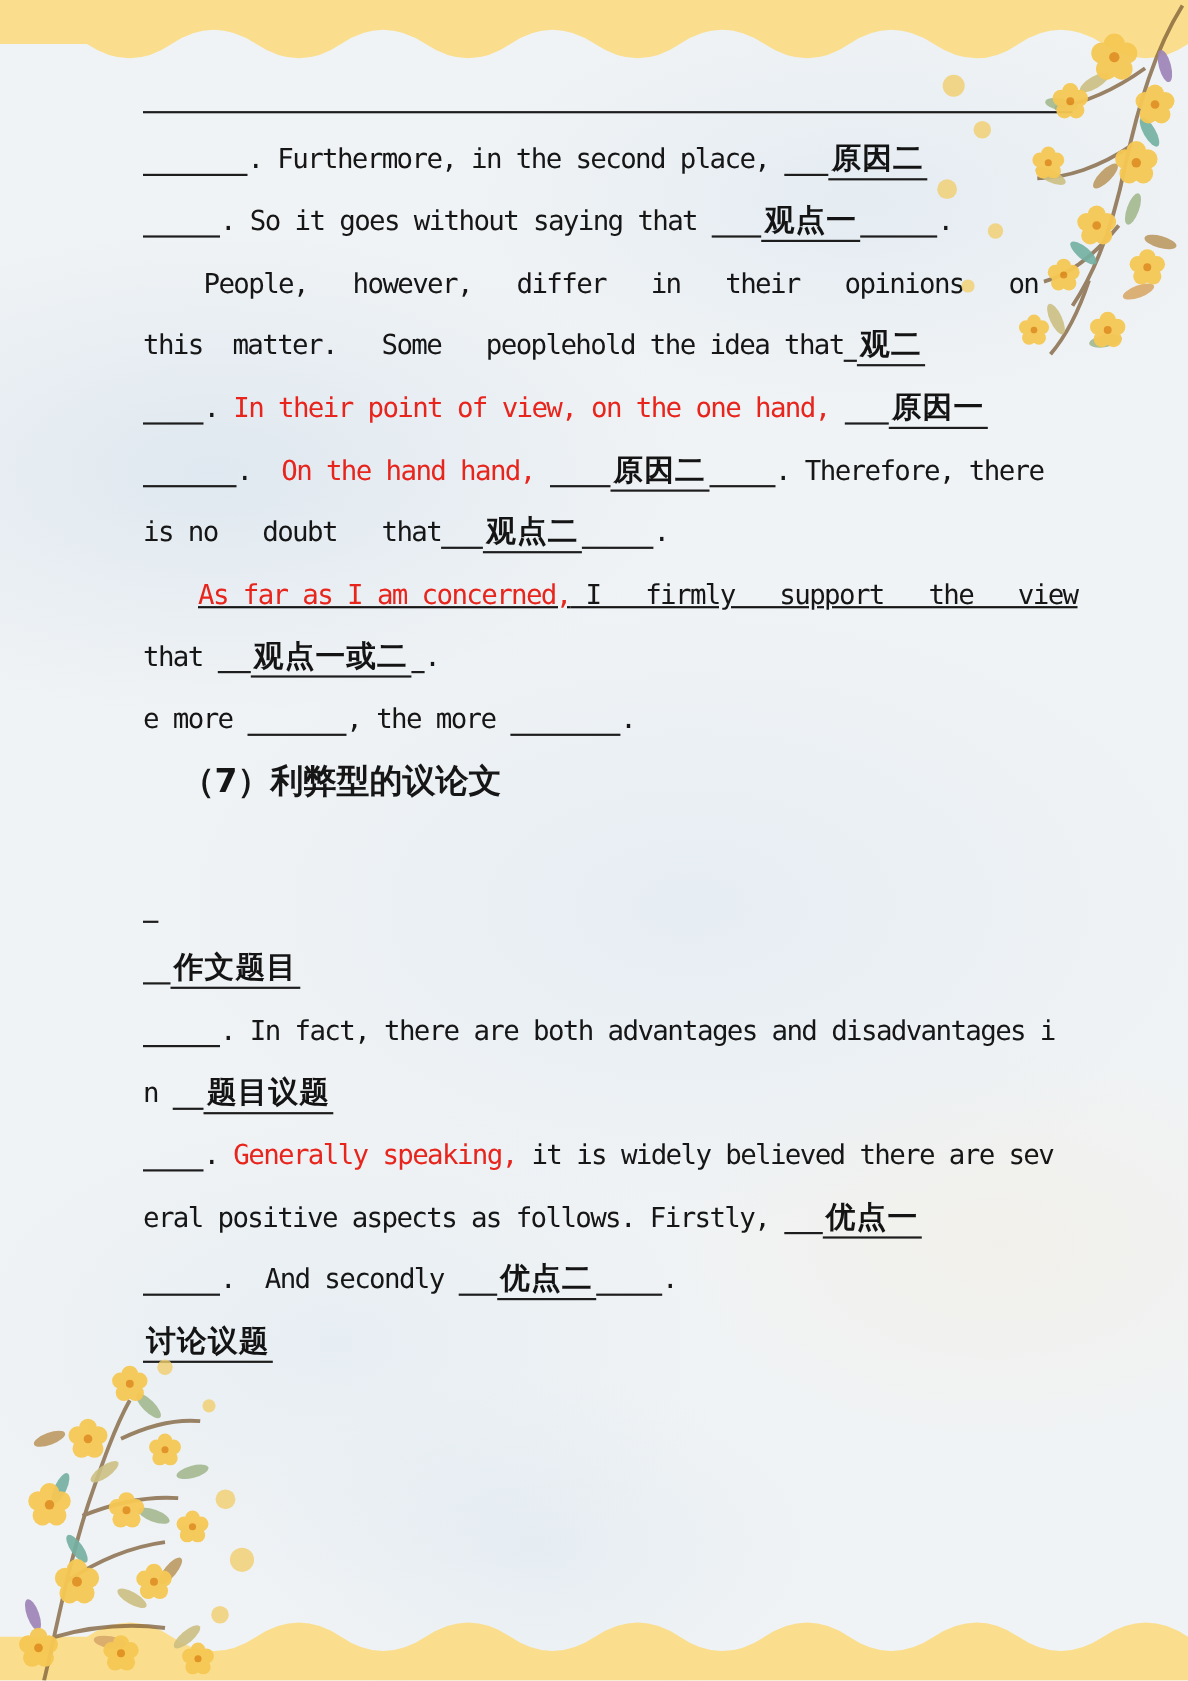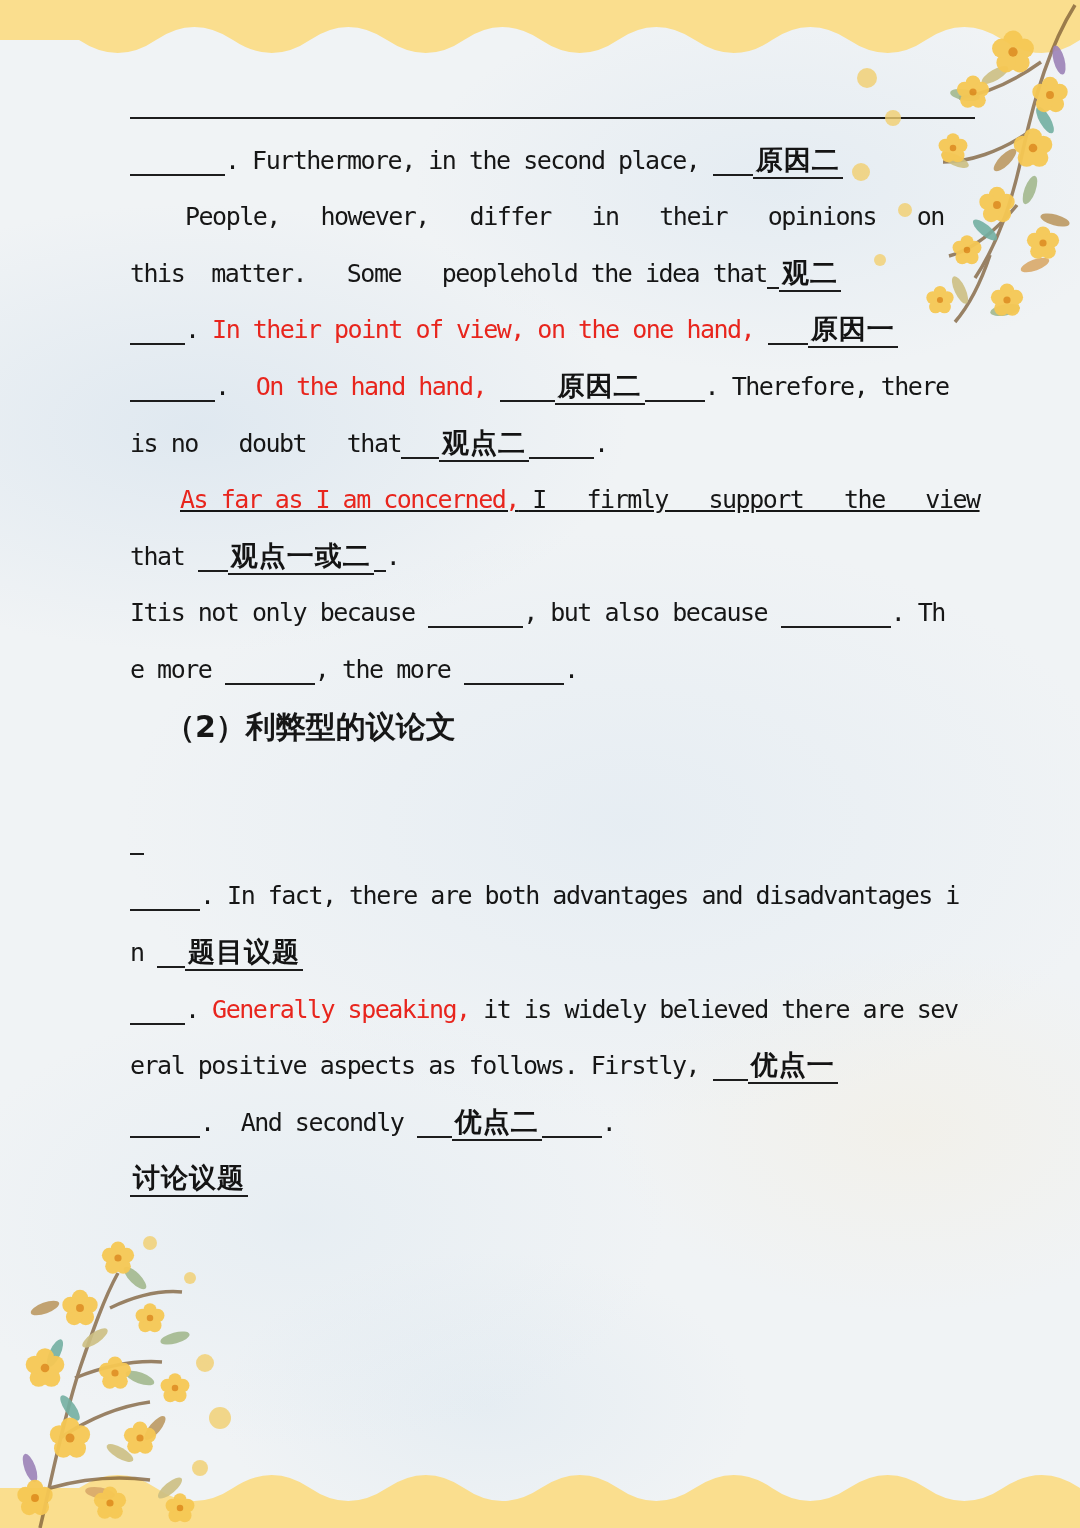--- a/index.html
+++ b/index.html
@@ -17,21 +17,21 @@
       radial-gradient(380px 220px at 45% 92%, rgba(206,223,236,.30), rgba(206,223,236,0) 70%);
     font-family:"DejaVu Sans Mono", monospace;
   }
   .border-svg{position:absolute;left:0;z-index:1;display:block;}
   .border-top{top:0;}
   .border-bottom{bottom:0;}
   .decor{position:absolute;z-index:3;}
   .decor-tr{top:0;right:0;}
   .decor-bl{left:0;bottom:0;}
   .content{
-    position:absolute;left:130px;top:76px;width:852px;z-index:2;
+    position:absolute;left:130px;top:60px;width:852px;z-index:2;
   }
   .line{
     height:56.6px;line-height:56.6px;
     font-size:25px;letter-spacing:-1.5px;
     color:#161616;white-space:pre;
   }
   .line.heading{
     font-family:"DejaVu Sans", sans-serif;
     font-size:30px;font-weight:bold;letter-spacing:0;color:#111;
   }
@@ -59,32 +59,33 @@
     <path fill="#fade8e" d="M0,0 H1080 V40 q-38,26 -77,0 t-77,0 t-77,0 t-77,0 t-77,0 t-77,0 t-77,0 t-77,0 t-77,0 t-77,0 t-77,0 t-77,0 t-77,0 L0,40 Z"></path>
   </svg>
 
   <svg class="border-svg border-bottom" width="1080" height="70" viewBox="0 0 1080 70" preserveAspectRatio="none">
     <path fill="#fade8e" d="M0,70 H1080 V30 q-38,-26 -77,0 t-77,0 t-77,0 t-77,0 t-77,0 t-77,0 t-77,0 t-77,0 t-77,0 t-77,0 t-77,0 t-77,0 t-77,0 L0,30 Z"></path>
   </svg>
 
   <div class="content" id="content">
       <div class="line"><span class="blank" style="width: 845px;"></span></div>
       <div class="line"><span class="blank" style="width: 95px;"></span><span class="t">. Furthermore, in the second place, </span><span class="blank" style="width: 40px;"></span><span class="label">原因二</span></div>
+      <div class="line"><span class="blank" style="width: 70px;"></span><span class="t">. So it goes without saying that </span><span class="blank" style="width: 45px;"></span><span class="label">观点一</span><span class="blank" style="width: 70px;"></span><span class="t">.</span></div>
       <div class="line" style="padding-left: 55px;"><span class="t">People,   however,   differ   in   their   opinions   on</span></div>
       <div class="line"><span class="t">this  matter.   Some   peoplehold the idea that</span><span class="blank" style="width: 12px;"></span><span class="label">观二</span></div>
       <div class="line"><span class="blank" style="width: 55px;"></span><span class="t">. </span><span class="t red">In their point of view, on the one hand, </span><span class="blank" style="width: 40px;"></span><span class="label">原因一</span></div>
       <div class="line"><span class="blank" style="width: 85px;"></span><span class="t">.  </span><span class="t red">On the hand hand, </span><span class="blank" style="width: 55px;"></span><span class="label">原因二</span><span class="blank" style="width: 60px;"></span><span class="t">. Therefore, there</span></div>
       <div class="line"><span class="t">is no   doubt   that</span><span class="blank" style="width: 38px;"></span><span class="label">观点二</span><span class="blank" style="width: 65px;"></span><span class="t">.</span></div>
       <div class="line" style="padding-left: 50px; text-decoration: underline;"><span class="t red">As far as I am concerned,</span><span class="t"> I   firmly   support   the   view</span></div>
       <div class="line"><span class="t">that </span><span class="blank" style="width: 30px;"></span><span class="label">观点一或二</span><span class="blank" style="width: 12px;"></span><span class="t">.</span></div>
-      <div class="line"><span class="t">Itis not only because </span><span class="blank" style="width: 95px;"></span><span class="t">, but also because </span><span class="blank" style="width: 110px;"></span><span class="t">. Th</span></div>
       <div class="line"><span class="t">e more </span><span class="blank" style="width: 90px;"></span><span class="t">, the more </span><span class="blank" style="width: 100px;"></span><span class="t">.</span></div>
-      <div class="line heading" style="padding-left: 35px;"><span class="t">（2）利弊型的议论文</span></div>
+      <div class="line heading" style="padding-left: 35px;"><span class="t">（7）利弊型的议论文</span></div>
       <div class="line"></div>
       <div class="line"><span class="blank" style="width: 14px;"></span></div>
+      <div class="line"><span class="blank" style="width: 25px;"></span><span class="label">作文题目</span></div>
       <div class="line"><span class="blank" style="width: 70px;"></span><span class="t">. In fact, there are both advantages and disadvantages i</span></div>
       <div class="line"><span class="t">n </span><span class="blank" style="width: 28px;"></span><span class="label">题目议题</span></div>
       <div class="line"><span class="blank" style="width: 55px;"></span><span class="t">. </span><span class="t red">Generally speaking,</span><span class="t"> it is widely believed there are sev</span></div>
       <div class="line"><span class="t">eral positive aspects as follows. Firstly, </span><span class="blank" style="width: 35px;"></span><span class="label">优点一</span></div>
       <div class="line"><span class="blank" style="width: 70px;"></span><span class="t">.  And secondly </span><span class="blank" style="width: 35px;"></span><span class="label">优点二</span><span class="blank" style="width: 60px;"></span><span class="t">.</span></div>
       <div class="line"><span class="label">讨论议题</span></div>
     </div>
 
   <svg class="decor decor-tr" width="235" height="345" viewBox="0 0 235 345">
     <defs>

